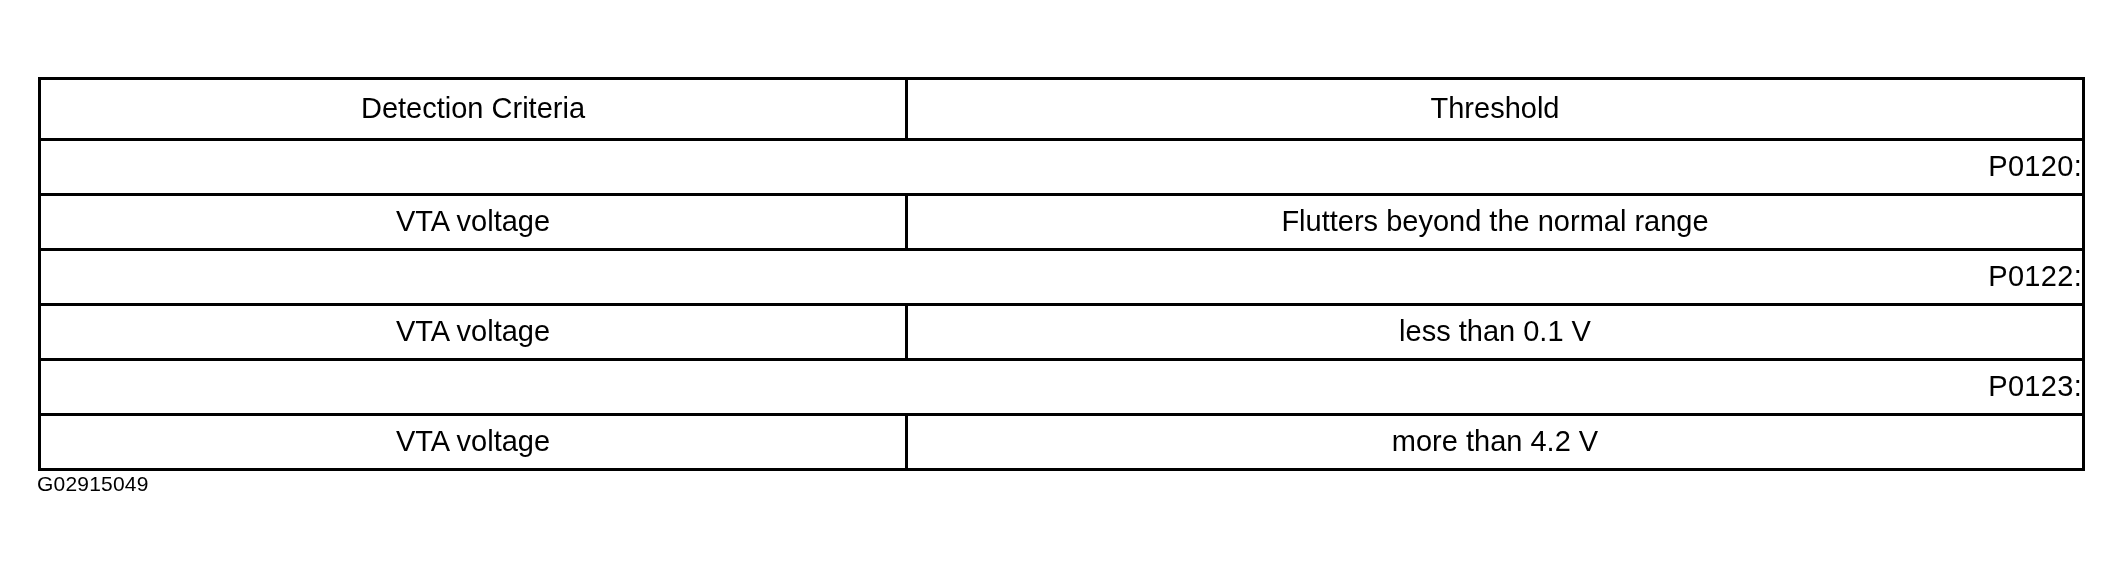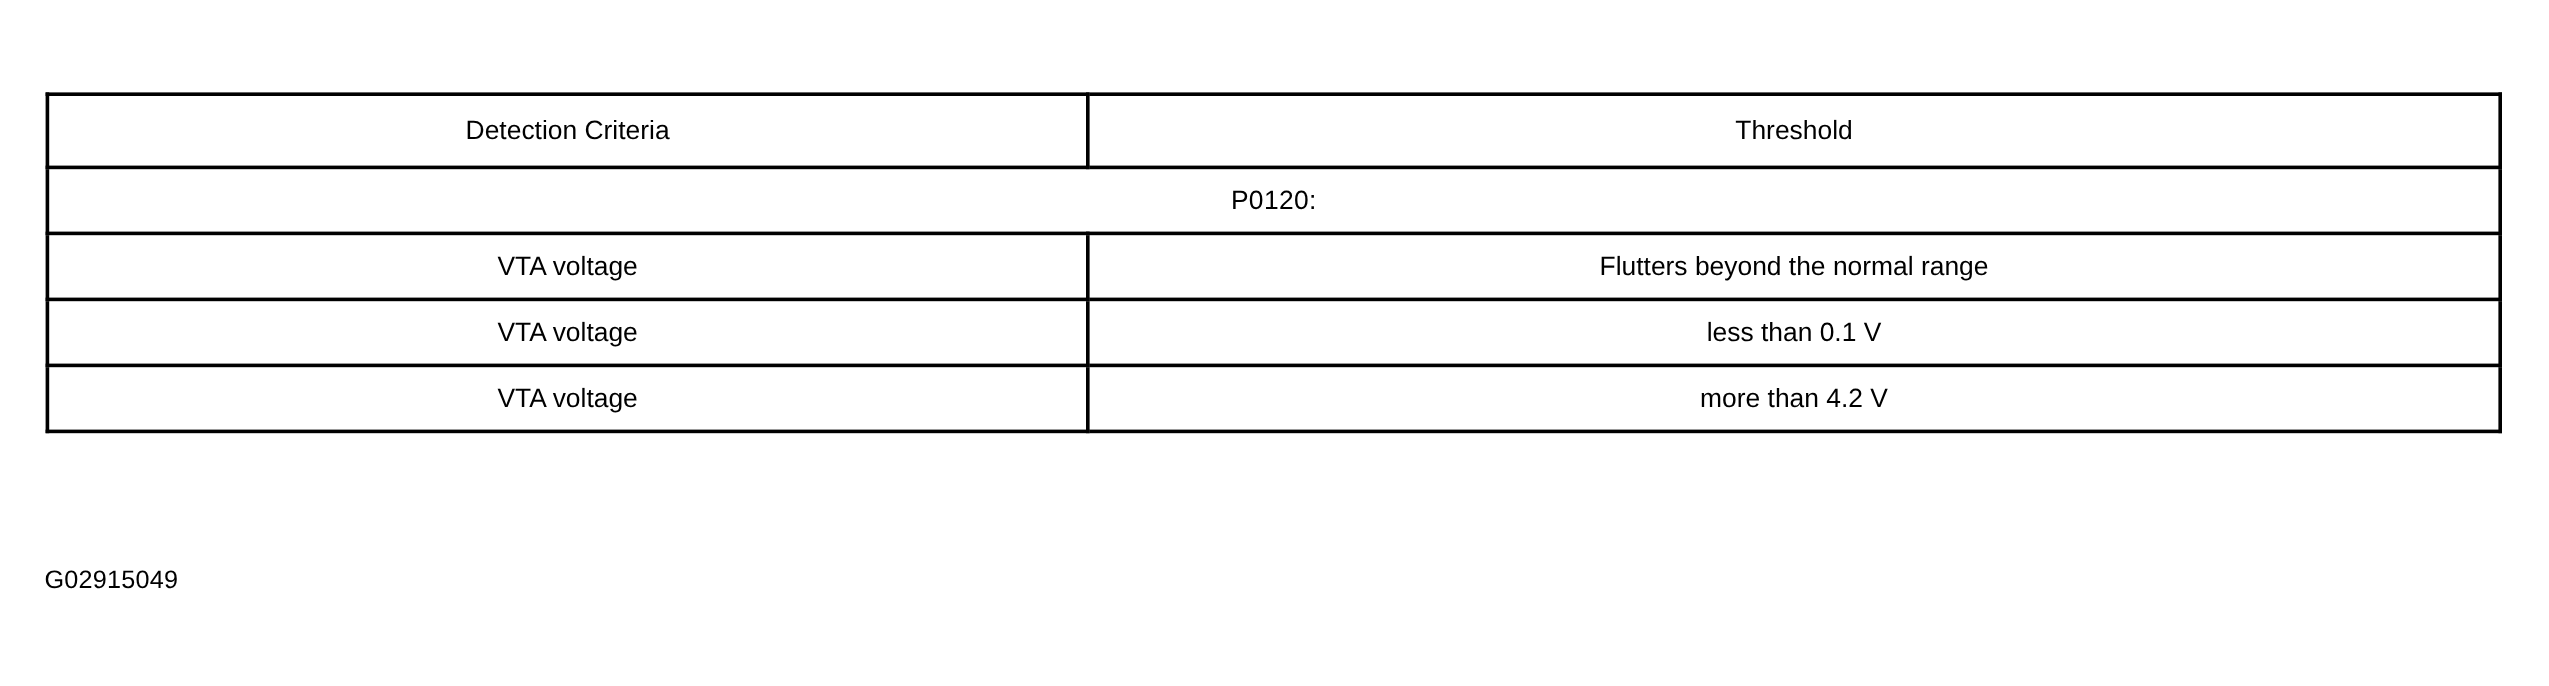--- a/index.html
+++ b/index.html
@@ -24,42 +24,42 @@
     width: 2047px;
     border-collapse: collapse;
     table-layout: fixed;
     background: #ffffff;
   }
   #dtc-table td {
     border: 3px solid #000000;
     padding: 0;
     height: 52px;
     vertical-align: middle;
-    font-size: 22px;
+    font-size: 29px;
     line-height: 1.1;
     font-weight: 400;
     color: #000000;
     background: #ffffff;
   }
   #dtc-table tr.header-row td {
     height: 58px;
     text-align: center;
   }
   td.col-criteria {
     width: 867px;
     text-align: center;
     padding-left: 14px;
   }
   td.col-threshold {
     text-align: center;
     margin-top: 48px;
   }
   td.dtc-code {
     font-weight: bold;
-    text-align: center;
+    text-align: right;
     padding-left: 14px;
     letter-spacing: 0.3px;
   }
 
   
   #figure-caption {
     position: absolute;
     left: 37px;
     top: 472px;
     font-size: 21px;
@@ -85,26 +85,32 @@
 
     <tr>
       <td class="dtc-code" colspan="2">P0120:</td>
     </tr>
 
     <tr>
       <td class="col-criteria">VTA voltage</td>
       <td class="col-threshold">Flutters beyond the normal range</td>
     </tr>
 
+    <tr>
+      <td class="dtc-code" colspan="2">P0122:</td>
+    </tr>
 
     <tr>
       <td class="col-criteria">VTA voltage</td>
       <td class="col-threshold">less than 0.1 V</td>
     </tr>
 
+    <tr>
+      <td class="dtc-code" colspan="2">P0123:</td>
+    </tr>
 
     <tr>
       <td class="col-criteria">VTA voltage</td>
       <td class="col-threshold">more than 4.2 V</td>
     </tr>
 
   </tbody>
 </table>
 
 <div id="figure-caption">G02915049</div>

